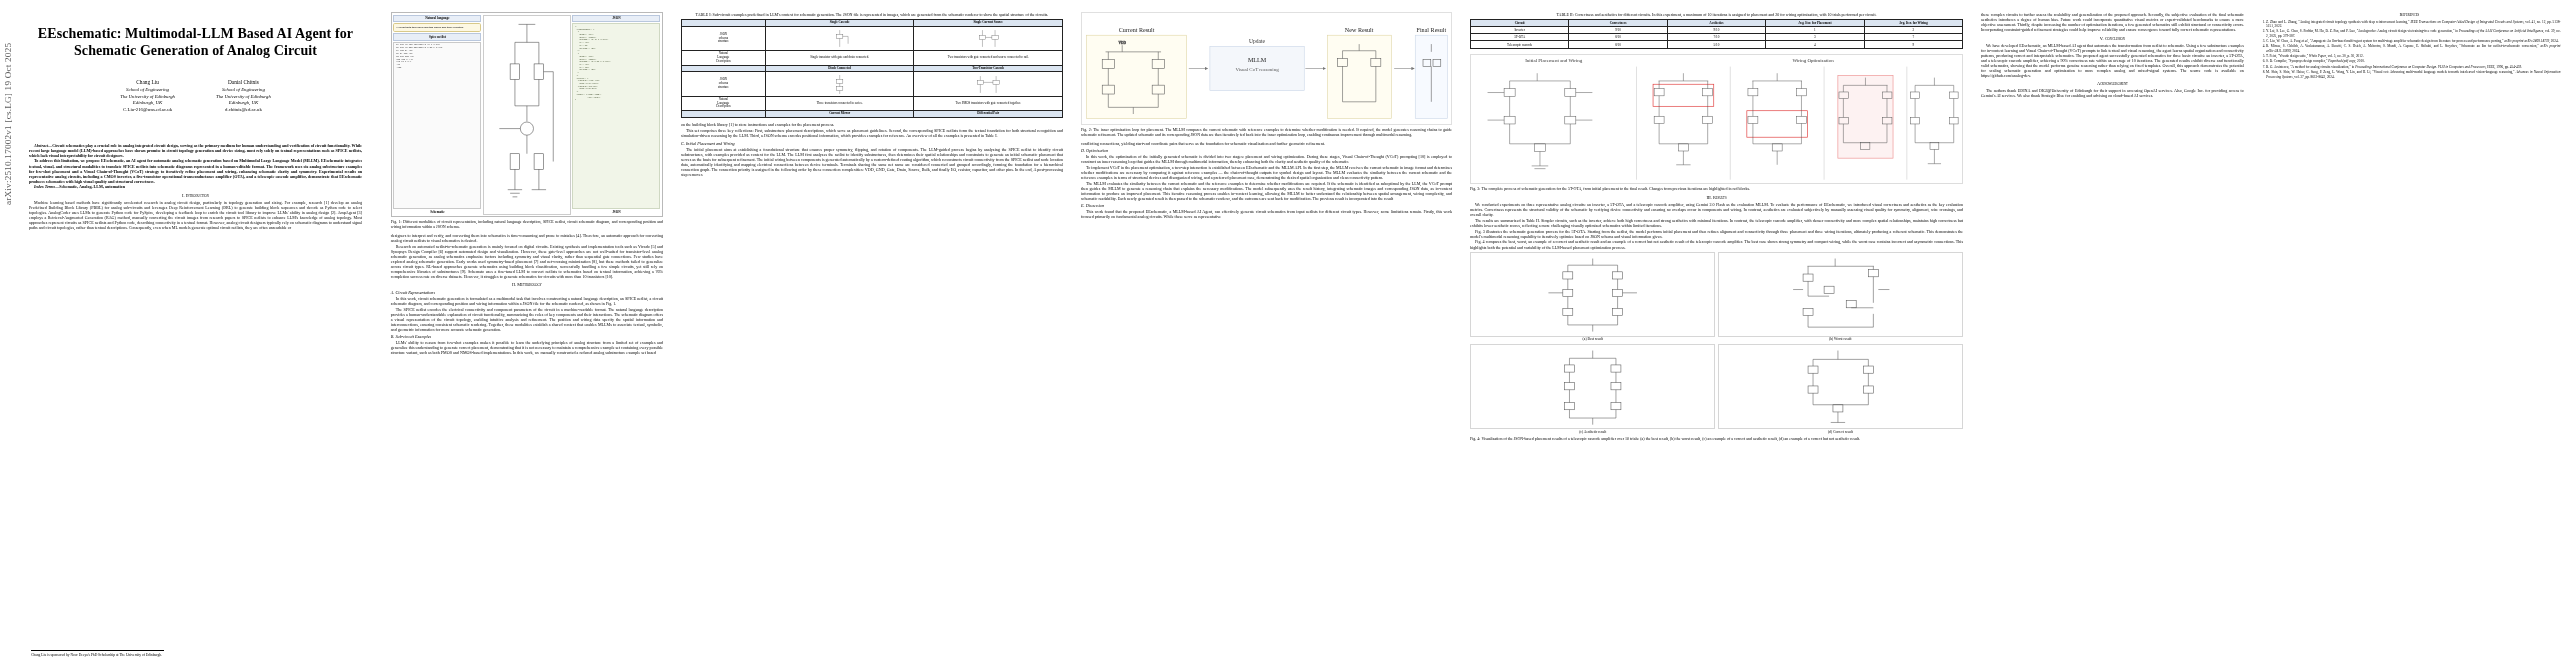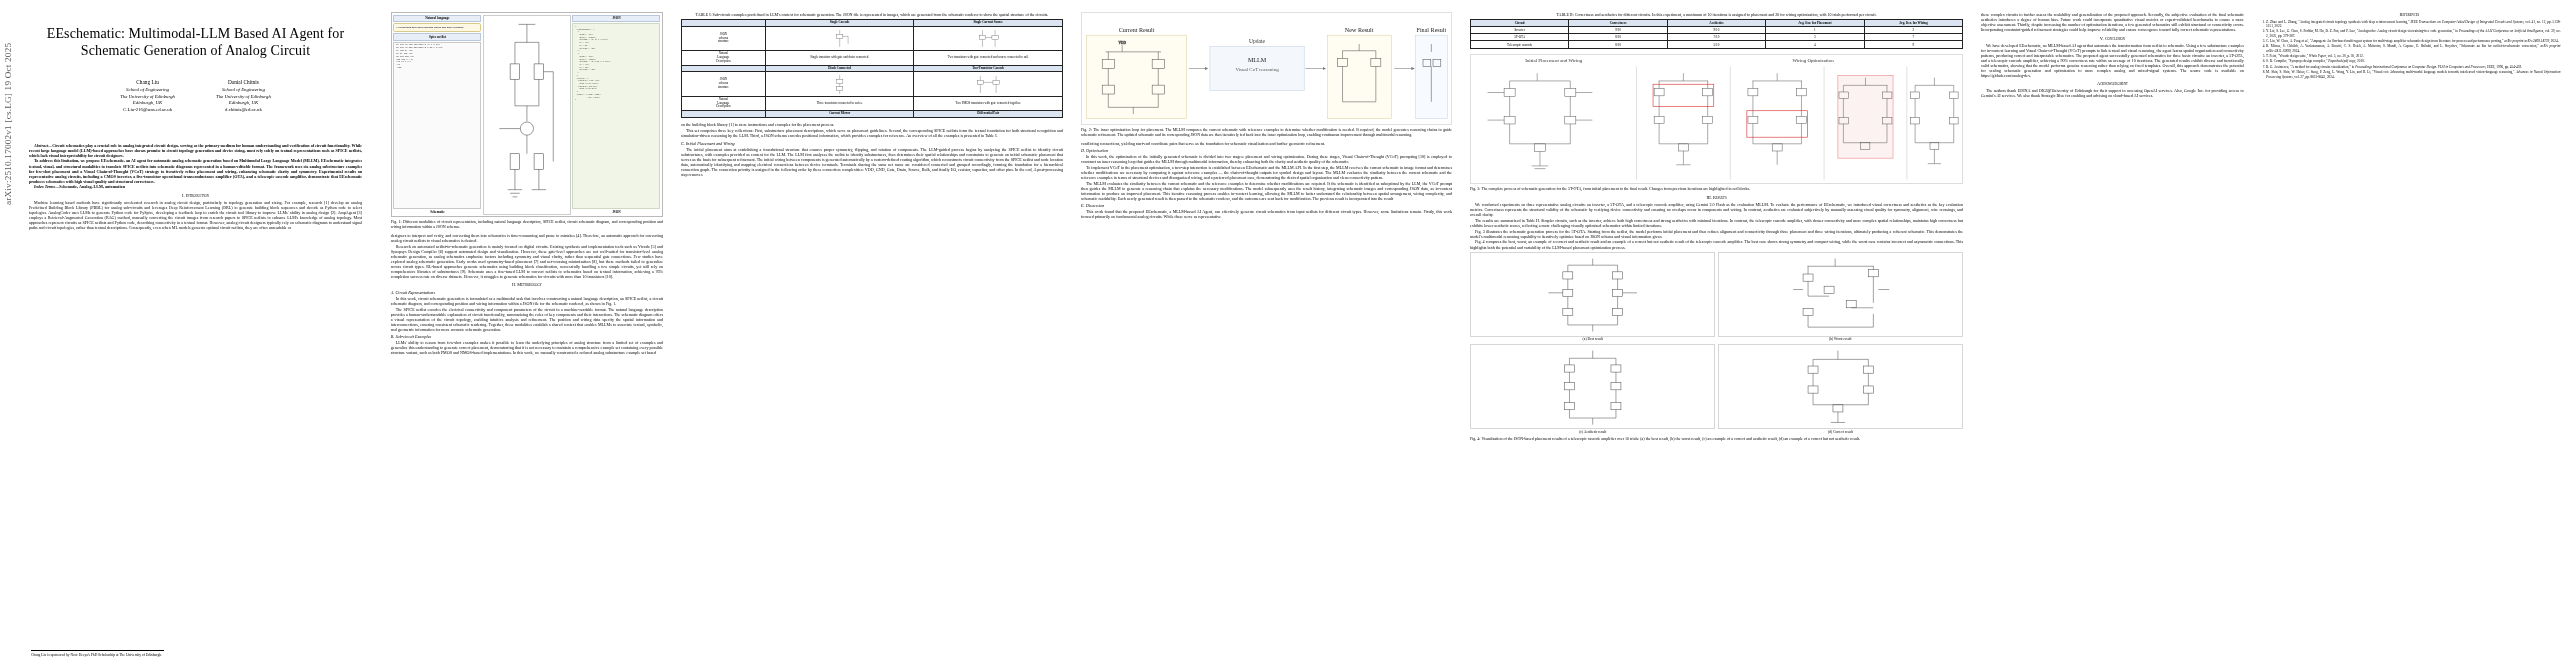--- a/index.html
+++ b/index.html
@@ -71,21 +71,21 @@
     text-indent: 0;
   }
 
   
   #col1 { width: 383px; padding: 0 21px 0 29px; }
   .title {
     text-align: center;
     font-size: 14px;
     line-height: 1.24;
     margin: 24.5px 0 0 0;
-    font-weight: normal;
+    font-weight: bold;
     letter-spacing: 0.1px;
   }
   .authors {
     display: flex;
     justify-content: center;
     gap: 41px;
     margin-top: 20px;
   }
   .author { text-align: center; font-size: 4.8px; line-height: 1.42; }
   .author .nm { font-size: 5.3px; }

